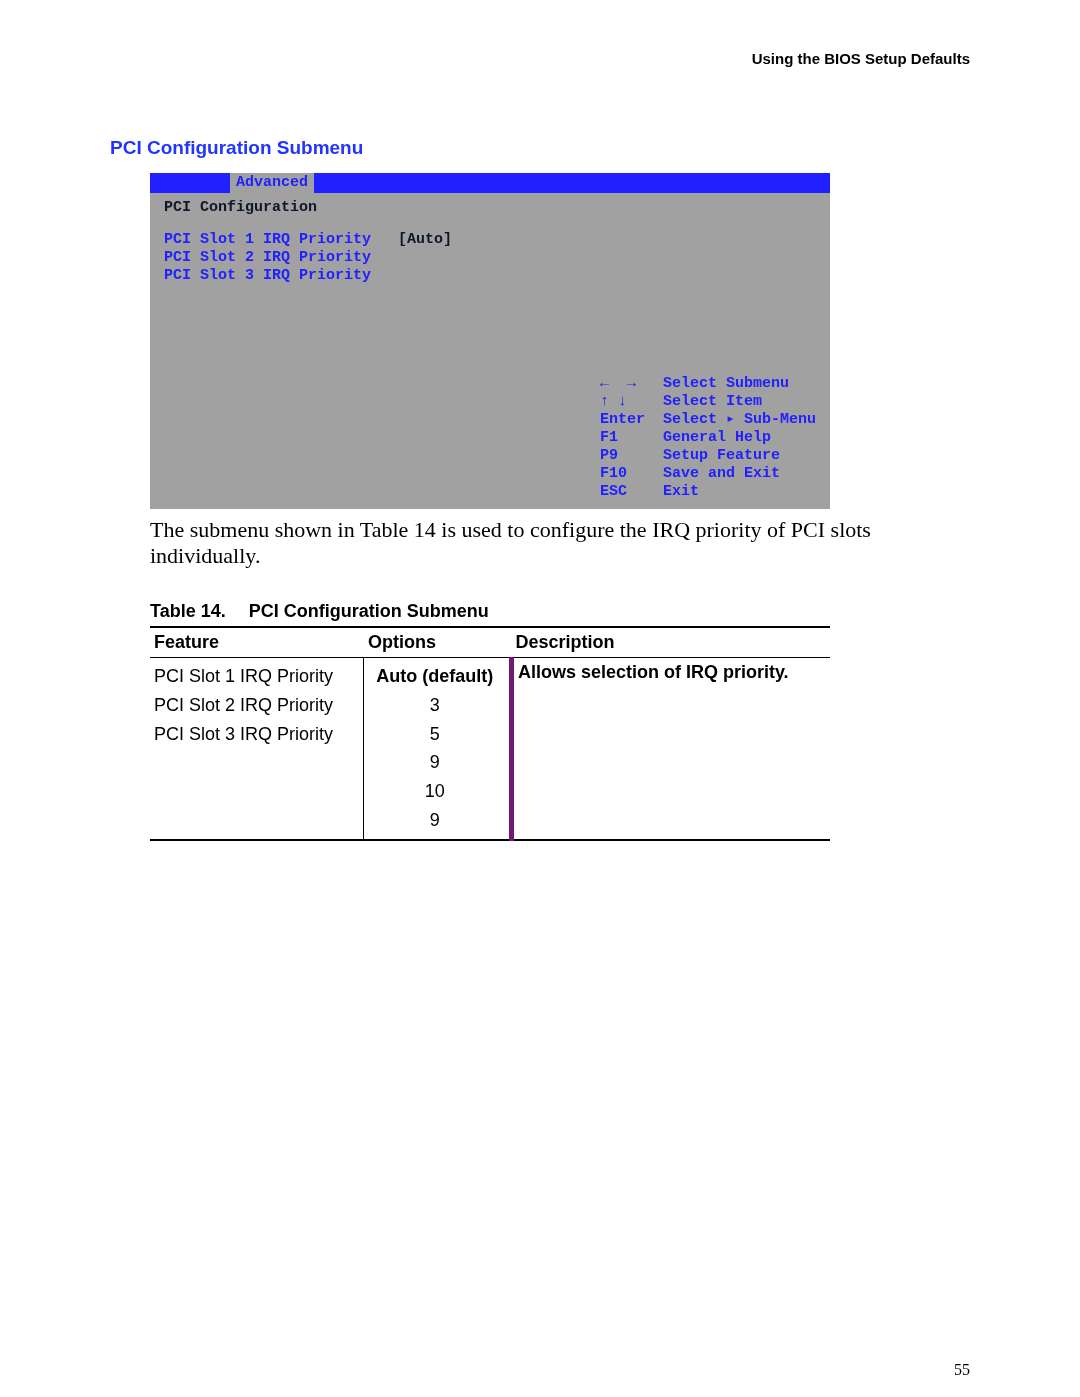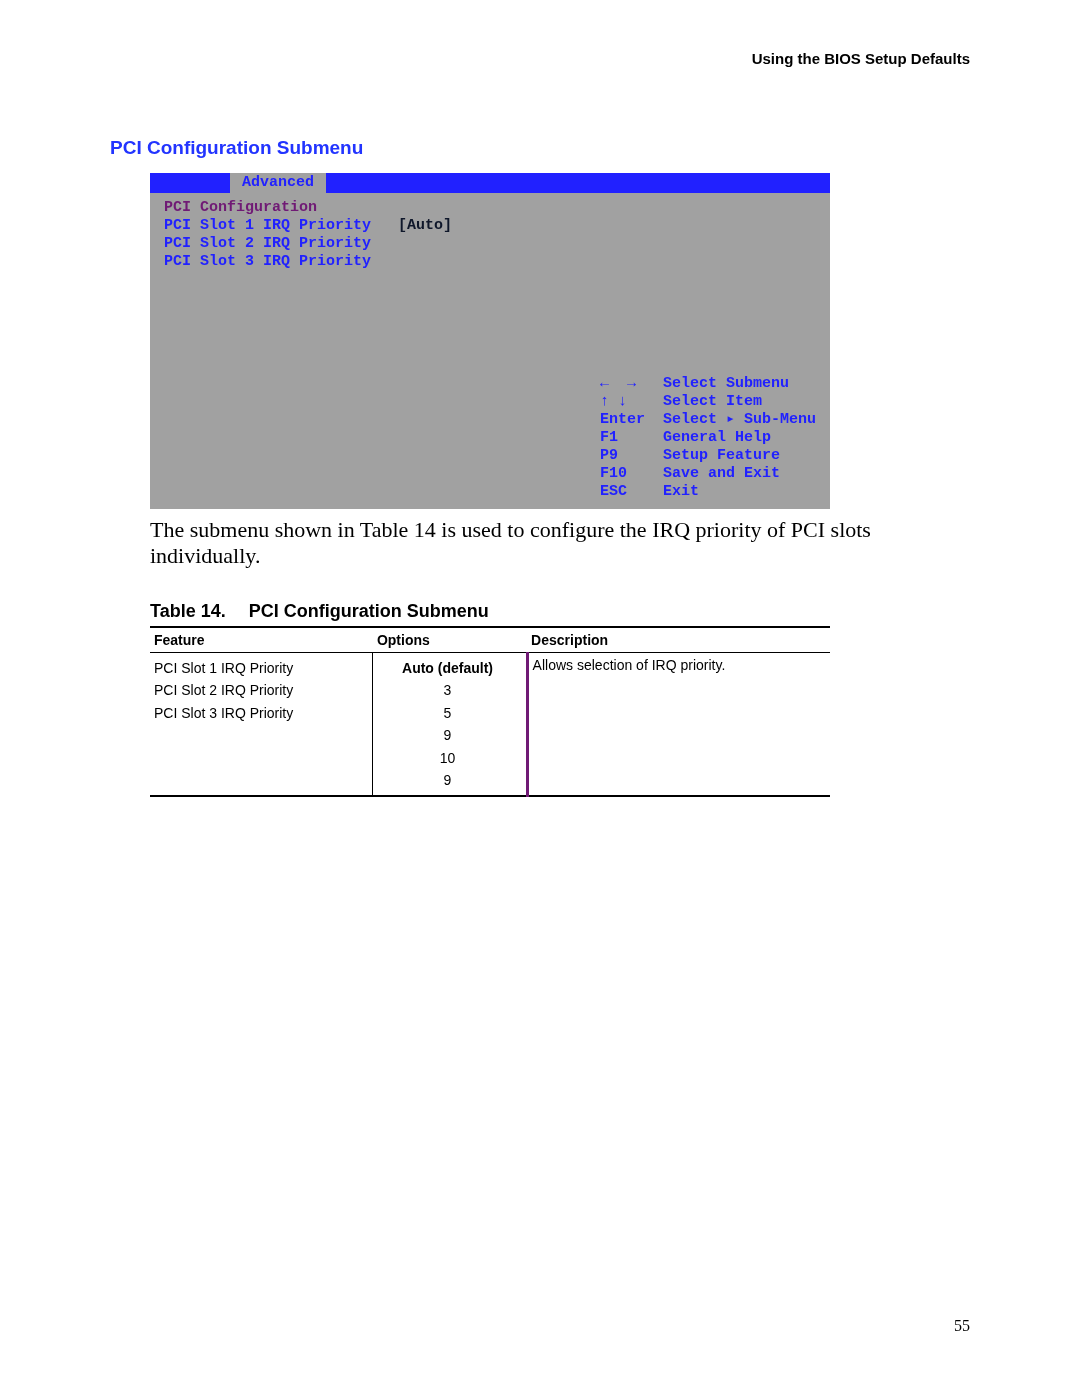--- a/index.html
+++ b/index.html
@@ -37,29 +37,30 @@
   .bios-tabbar {
     background: #2121ff;
     height: 20px;
     display: flex;
     align-items: center;
   }
   .bios-tabspacer { width: 80px; }
   .bios-tab-active {
     background: #a1a1a1;
     color: #2121ff;
-    padding: 1px 12px;
+    padding: 1px 6px;
   }
   .bios-body {
     padding: 6px 14px 10px 14px;
     position: relative;
     min-height: 300px;
   }
   .bios-subtitle {
-    color: #701a75;
+    color: #0f172a;
+    margin-bottom: 14px;
   }
   .bios-row {
     color: #2121ff;
     white-space: pre;
   }
   .bios-value-auto {
     color: #0f172a;
   }
   .bios-keys {
     position: absolute;
@@ -90,41 +91,42 @@
     font-weight: bold;
     font-size: 18px;
     margin-left: 40px;
     margin-bottom: 4px;
   }
   .table-caption .lbl { margin-right: 18px; }
   .spec-table {
     margin-left: 40px;
     width: 680px;
     border-collapse: collapse;
-    font-size: 14px;
+    font-size: 18px;
   }
   .spec-table th {
     text-align: left;
     font-weight: bold;
     border-top: 2px solid #000;
     border-bottom: 1px solid #000;
     padding: 4px 8px 4px 4px;
   }
   .spec-table td {
     border-bottom: 1px solid #000;
     padding: 4px 8px 4px 4px;
     vertical-align: top;
   }
   .spec-table td.options {
     border-left: 1px solid #000;
     border-right: 1px solid #000;
     text-align: center;
   }
   .spec-table td.desc {
-    border-left: 3px solid #701a75;
+    border-left: 5px solid #701a75;
+    font-weight: bold;
   }
   .opt-line { display: block; line-height: 1.6; }
   .opt-bold { font-weight: bold; }
   .feat-line { display: block; line-height: 1.6; }
   .bottom-row td { border-bottom: 2px solid #000; }
   .page-num {
     text-align: right;
     font-family: "Times New Roman", Times, serif;
     font-size: 16px;
     margin-top: 520px;

